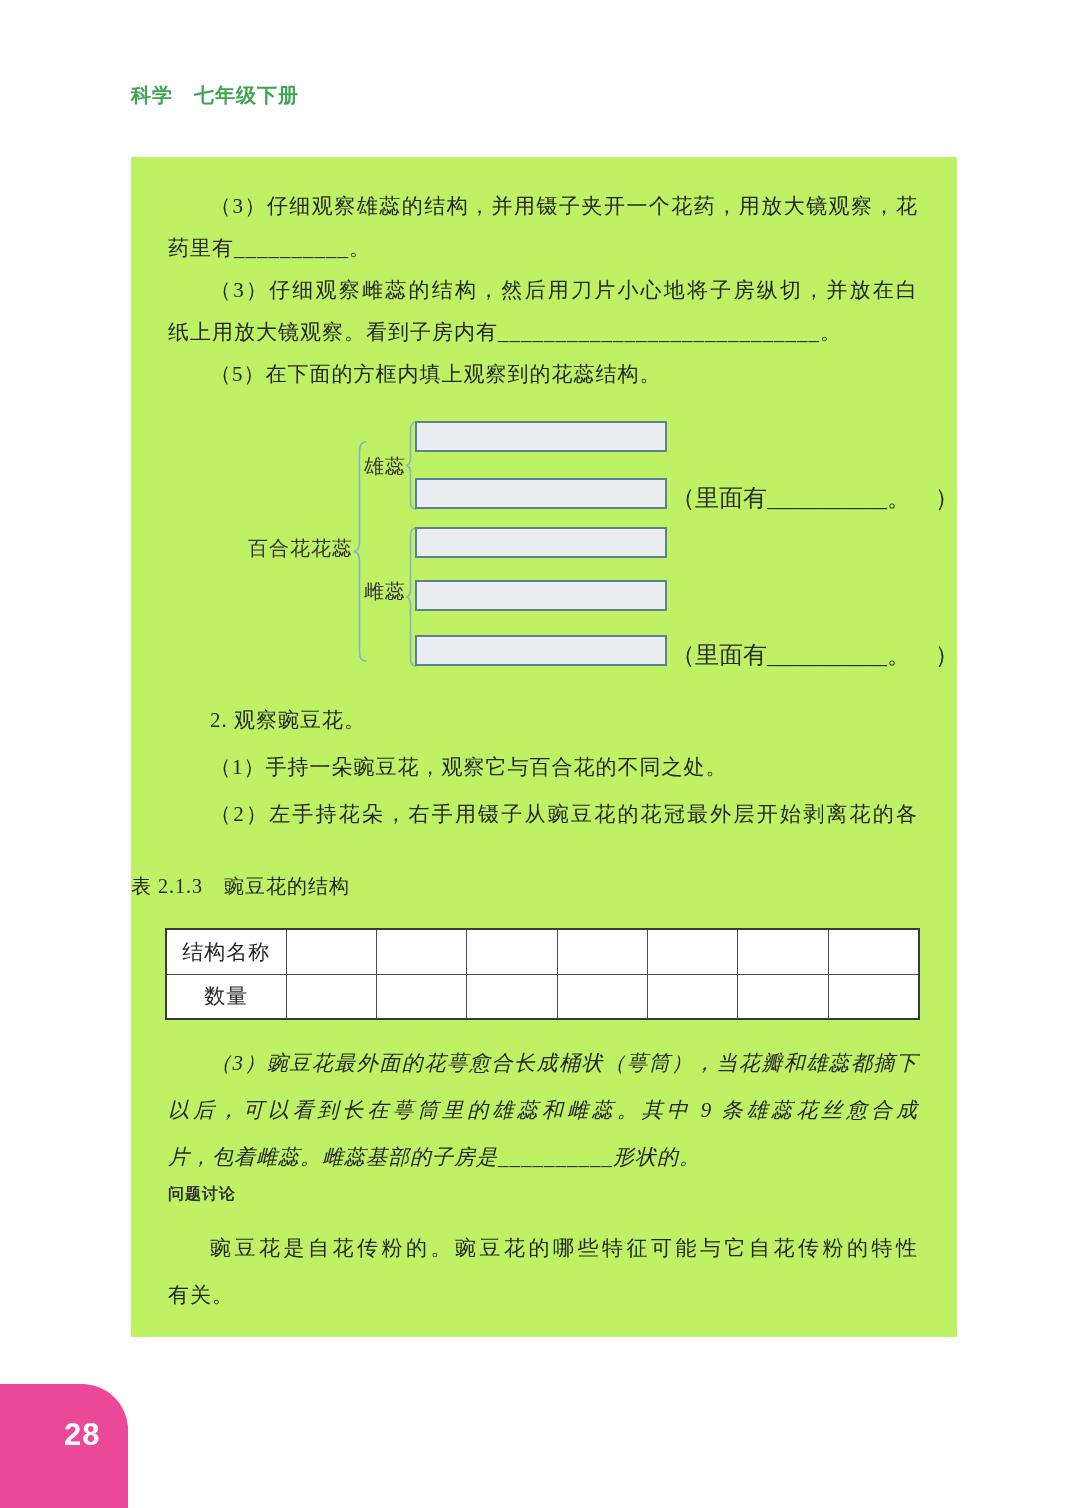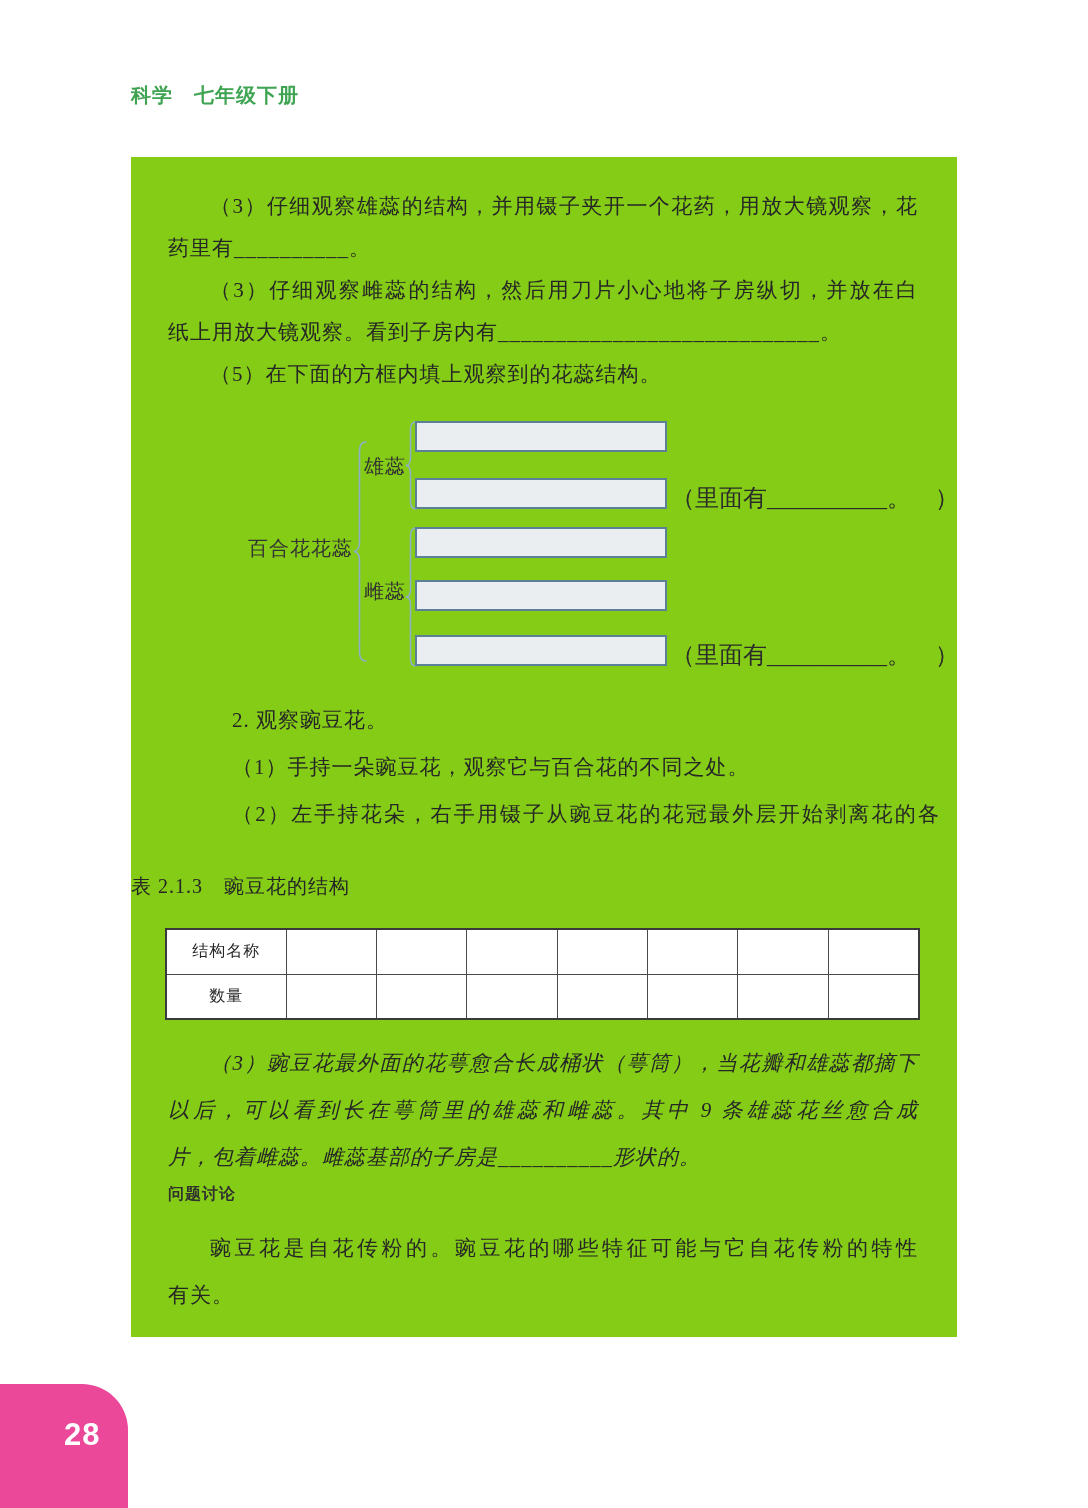--- a/index.html
+++ b/index.html
@@ -10,31 +10,31 @@
   .page { position:absolute; inset:0; }
 
   
   .page-header { position:absolute; left:131px; top:82px; height:24px;
     font-family:"Liberation Sans","DejaVu Sans",sans-serif; font-weight:bold;
     font-size:20px; color:#3ea452; letter-spacing:1px; }
   .page-header .vol { margin-left:21px;margin-top:44px; }
 
   
   .panel { position:absolute; left:131px; top:157px; width:826px; height:1180px;
-           background:#84cc16; }
+           background:#bef264; }
 
   
   .tblock { position:absolute; left:37px; width:750px; }
   .ln { font-size:21px; letter-spacing:1px; color:#262626; text-align:left; }
   .b1 .ln { line-height:42px; height:42px; }
   .b2 .ln, .b3 .ln, .b4 .ln { line-height:47px; height:47px; }
   .ln.ind { text-indent:42px; }
   .ln.fill { text-align:justify; text-align-last:justify; }
   .b1 { top:28px; }
-  .b2 { top:540px;margin-left:22px; }
+  .b2 { top:540px; }
   .b3 { top:883px;font-style:italic; }
   .b4 { top:1068px; }
 
   
   .diagram { position:absolute; inset:0; pointer-events:none; }
   .dlabel { position:absolute; font-size:20px; color:#333; letter-spacing:1px; white-space:nowrap; }
   .dlabel.root { left:117px; top:378px; }
   .dlabel.g1 { left:233px; top:296px; }
   .dlabel.g2 { left:233px; top:421px; }
   .brace { position:absolute; }
@@ -48,21 +48,21 @@
   .dann { position:absolute; left:540px; font-size:24px; color:#2b2b2b; white-space:nowrap; }
   .dann.a1 { top:325px; } .dann.a2 { top:482px; }
 
   
   .tcaption { position:absolute; left:0; top:716px; width:100%; text-align:left;
               font-size:20px; color:#262626; letter-spacing:1px; }
   .stable { position:absolute; left:34px; top:771px; width:753px; height:90px;
             border-collapse:collapse; table-layout:fixed; background:#ffffff;
             border:2px solid #3a3a3a; }
   .stable td { border:1.5px solid #4a4a4a; height:45px; }
-  .stable td.rowlabel { font-size:16px; color:#262626; text-align:center;
+  .stable td.rowlabel { font-size:21px; color:#262626; text-align:center;
             letter-spacing:1px; font-family:"Liberation Serif","DejaVu Serif",serif; }
 
   
   .disc-title { position:absolute; left:37px; top:1027px;
     font-family:"Liberation Sans","DejaVu Sans",sans-serif; font-weight:bold;
     font-size:16px; color:#303030; letter-spacing:1px; }
 
   
   .pagenum-block { position:absolute; left:0; top:1384px; width:128px; height:124px;
     background:#ec4899; border-top-right-radius:46px; }

